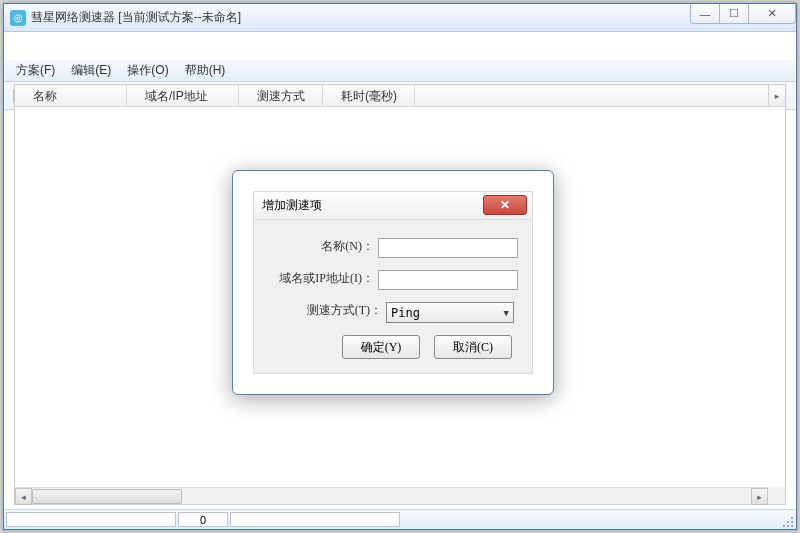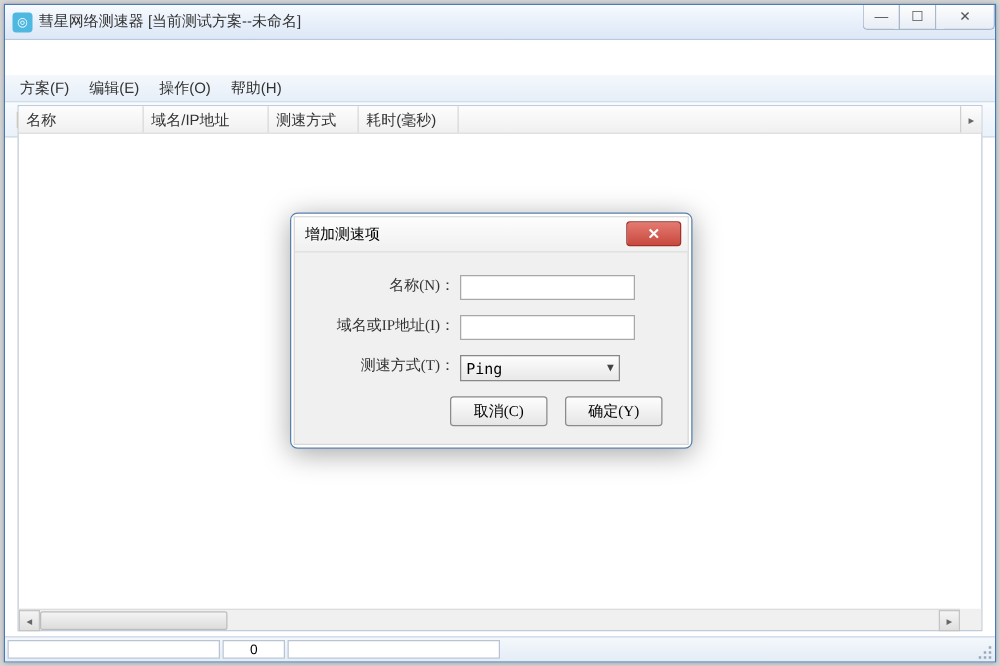--- a/index.html
+++ b/index.html
@@ -17,30 +17,30 @@
 
 .menubar { height: 22px; background: linear-gradient(180deg, #f4f8fc, #e6eef8); border-bottom: 1px solid #c8d4e4; display: flex; align-items: center; padding-left: 4px; margin-top: 28px; }
 .menu-item { padding: 2px 8px; cursor: pointer; color: #333; }
 
 .toolbar { height: 28px; background: linear-gradient(180deg, #f8fbfe, #eaf1fa); border-bottom: 1px solid #c8d4e4; display: flex; align-items: center; padding-left: 6px; gap: 8px; }
 .tb-btn { width: 18px; height: 18px; display: flex; align-items: center; justify-content: center; cursor: pointer; }
 .tb-sep { width: 1px; height: 18px; background: #c0ccd8; margin: 0 2px; }
 
 .content { position: absolute; top: 78px; left: 0; right: 0; bottom: 22px; border: 1px solid #c0ccd8; margin: 2px 10px 2px 10px; background: #fff; }
 .table-header { height: 22px; background: linear-gradient(180deg, #fdfdfd, #f0f0f0); border-bottom: 1px solid #d8d8d8; display: flex; position: relative; }
-.th-cell { border-right: 1px solid #d8d8d8; padding: 3px 6px; color: #333; }
+.th-cell { border-right: 1px solid #d8d8d8; padding: 3px 6px; color: #333; margin-left: 12px; }
 .th-scroll-btn { position: absolute; right: 0; top: 0; width: 17px; height: 21px; background: linear-gradient(180deg, #fdfdfd, #ececec); border-left: 1px solid #d0d0d0; display: flex; align-items: center; justify-content: center; font-size: 9px; color: #666; cursor: pointer; }
 
 .statusbar { position: absolute; bottom: 0; left: 0; right: 0; height: 20px; background: linear-gradient(180deg, #f4f8fc, #e4ecf5); border-top: 1px solid #c8d4e4; display: flex; align-items: center; }
 .status-cell { border: 1px solid #b8c4d4; background: #fff; height: 15px; margin-left: 2px; display: flex; align-items: center; justify-content: center; font-size: 11px; padding: 0 4px; }
 .status-grip { position: absolute; right: 2px; bottom: 1px; width: 14px; height: 14px; }
 .grip-dot { position: absolute; width: 2px; height: 2px; background: #9aa8bc; }
 
 
-.dialog { position: absolute; left: 232px; top: 170px; width: 322px; background: #fff; border: 1px solid #5880ad; border-radius: 6px; box-shadow: 0 4px 22px rgba(0,0,0,0.35); padding: 2px; }
+.dialog { position: absolute; left: 232px; top: 170px; width: 322px; background: #fff; border: 1px solid #5880ad; border-radius: 6px; box-shadow: 0 4px 22px rgba(0,0,0,0.35); padding: 20px; }
 .dialog-inner { background: #f0f0f0; border: 1px solid #d8d8d8; }
 .dialog-title { height: 28px; background: linear-gradient(180deg, #fdfdfd, #f0f0f0); display: flex; align-items: center; padding-left: 8px; position: relative; border-bottom: 1px solid #ddd; }
 .dlg-close { position: absolute; right: 5px; top: 3px; width: 44px; height: 20px; background: linear-gradient(180deg, #e47a70, #c8493f); border: 1px solid #a03028; border-radius: 3px; color: #fff; display: flex; align-items: center; justify-content: center; font-size: 12px; cursor: pointer; font-weight: bold; }
 .dialog-body { padding: 18px 14px 14px 14px; }
 .form-row { display: flex; align-items: flex-start; margin-bottom: 12px; }
 .form-label { width: 118px; text-align: right; padding-right: 4px; color: #333; font-family: SimSun, serif; }
 .form-input { width: 140px; height: 20px; border: 1px solid #a8a8a8; background: #fff; padding: 0 3px; font-size: 12px; }
 .form-select { width: 128px; height: 21px; border: 1px solid #888; background: linear-gradient(180deg,#fdfdfd,#e8e8e8); font-family: SimSun, monospace; font-size: 12px; padding-left: 4px; display: flex; align-items: center; position: relative; cursor: pointer; }
 .form-select::after { content: "▼"; position: absolute; right: 4px; font-size: 9px; color: #444; }
 .dialog-buttons { display: flex; justify-content: flex-end; gap: 14px; padding-right: 6px; margin-top: 6px; }
@@ -162,18 +162,18 @@
       </div>
       <div class="form-row">
         <div class="form-label">域名或IP地址(I)：</div>
         <input class="form-input" type="text" style="">
       </div>
       <div class="form-row">
         <div class="form-label">测速方式(T)：</div>
         <div class="form-select">Ping</div>
       </div>
       <div class="dialog-buttons">
+        <button class="dlg-btn">确定(Y)</button>
         <button class="dlg-btn">取消(C)</button>
-        <button class="dlg-btn">确定(Y)</button>
       </div>
     </div>
   </div>
 </div>
 
 </body></html>

